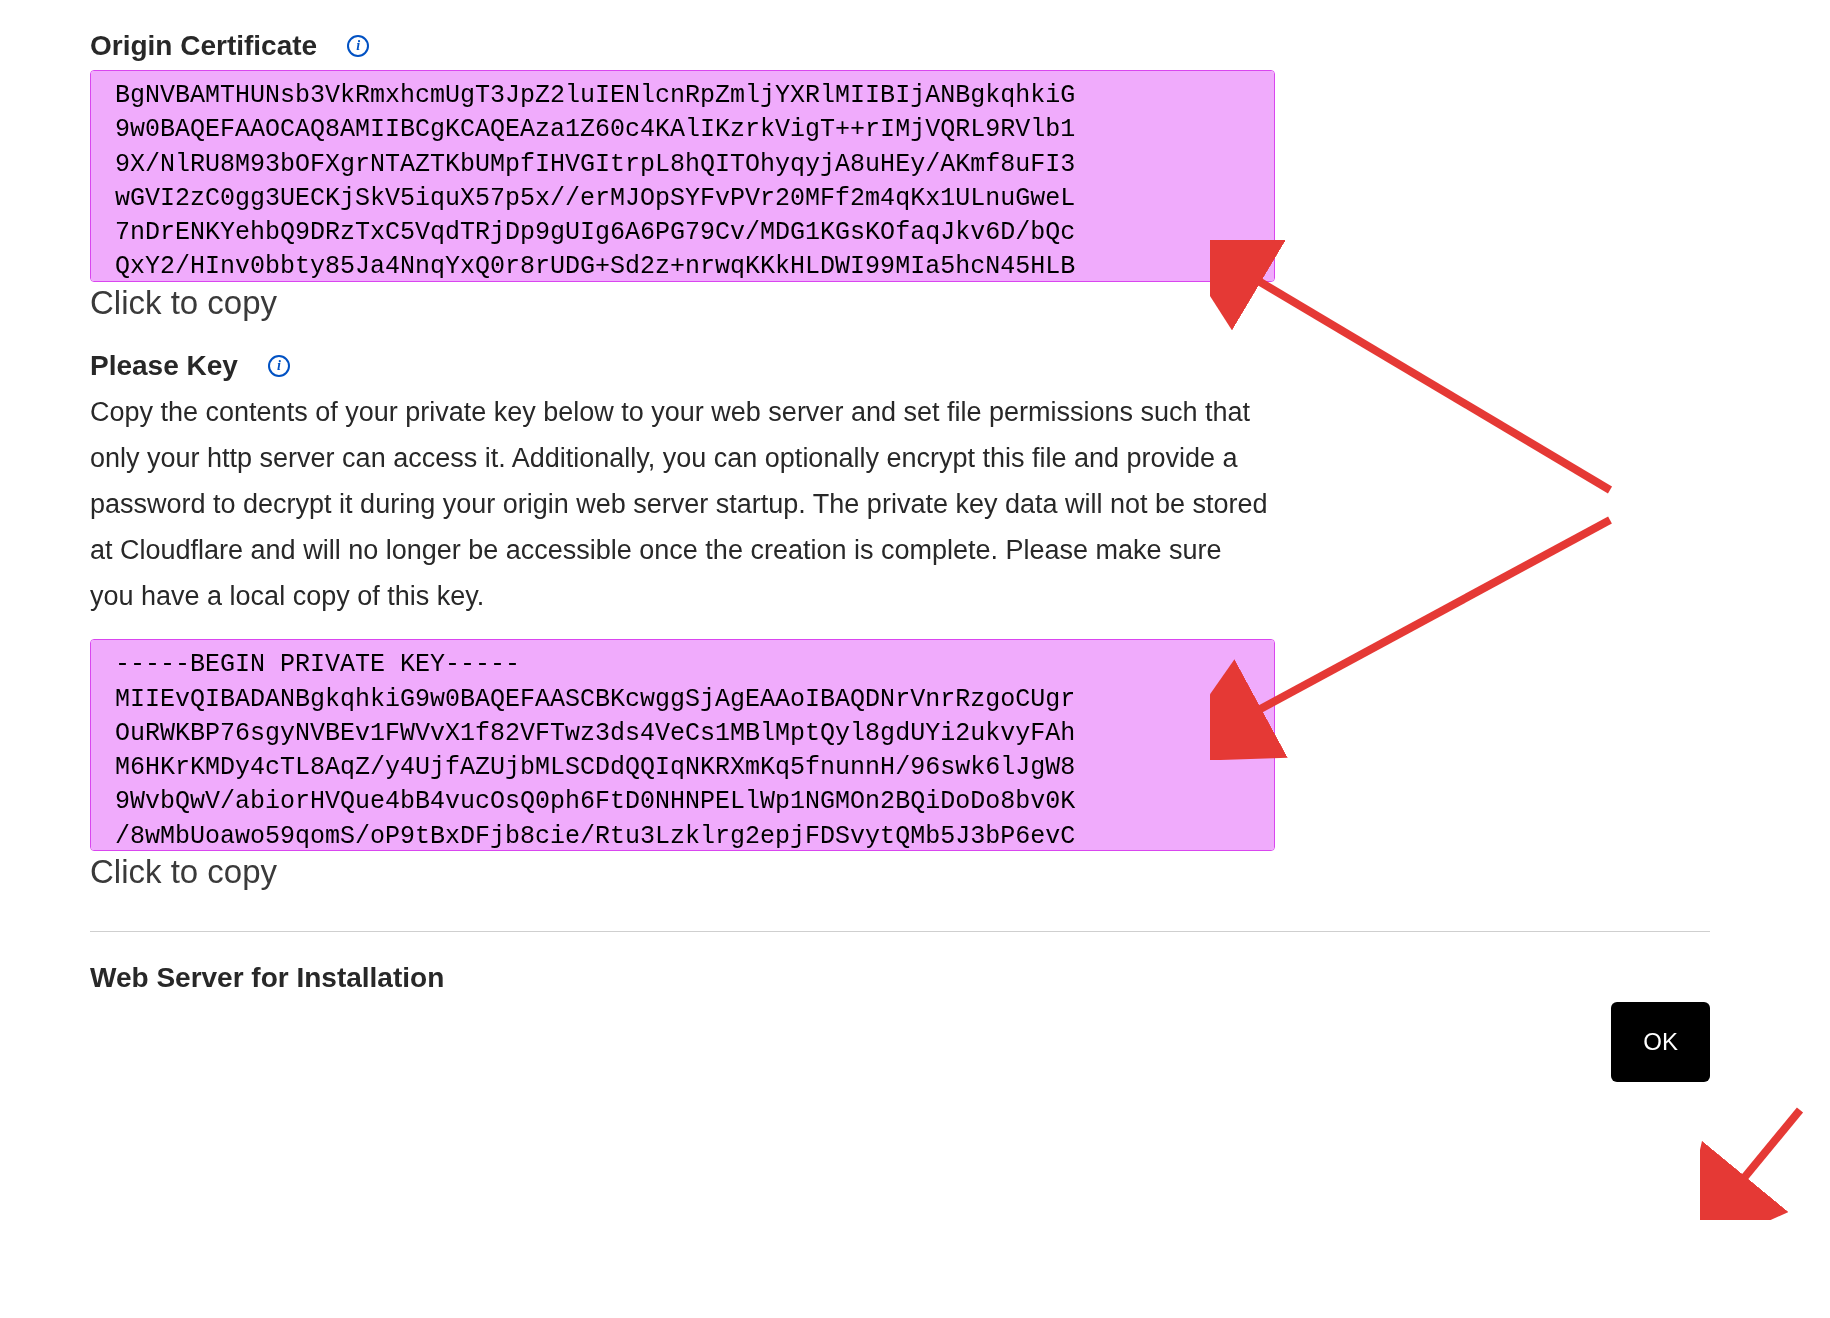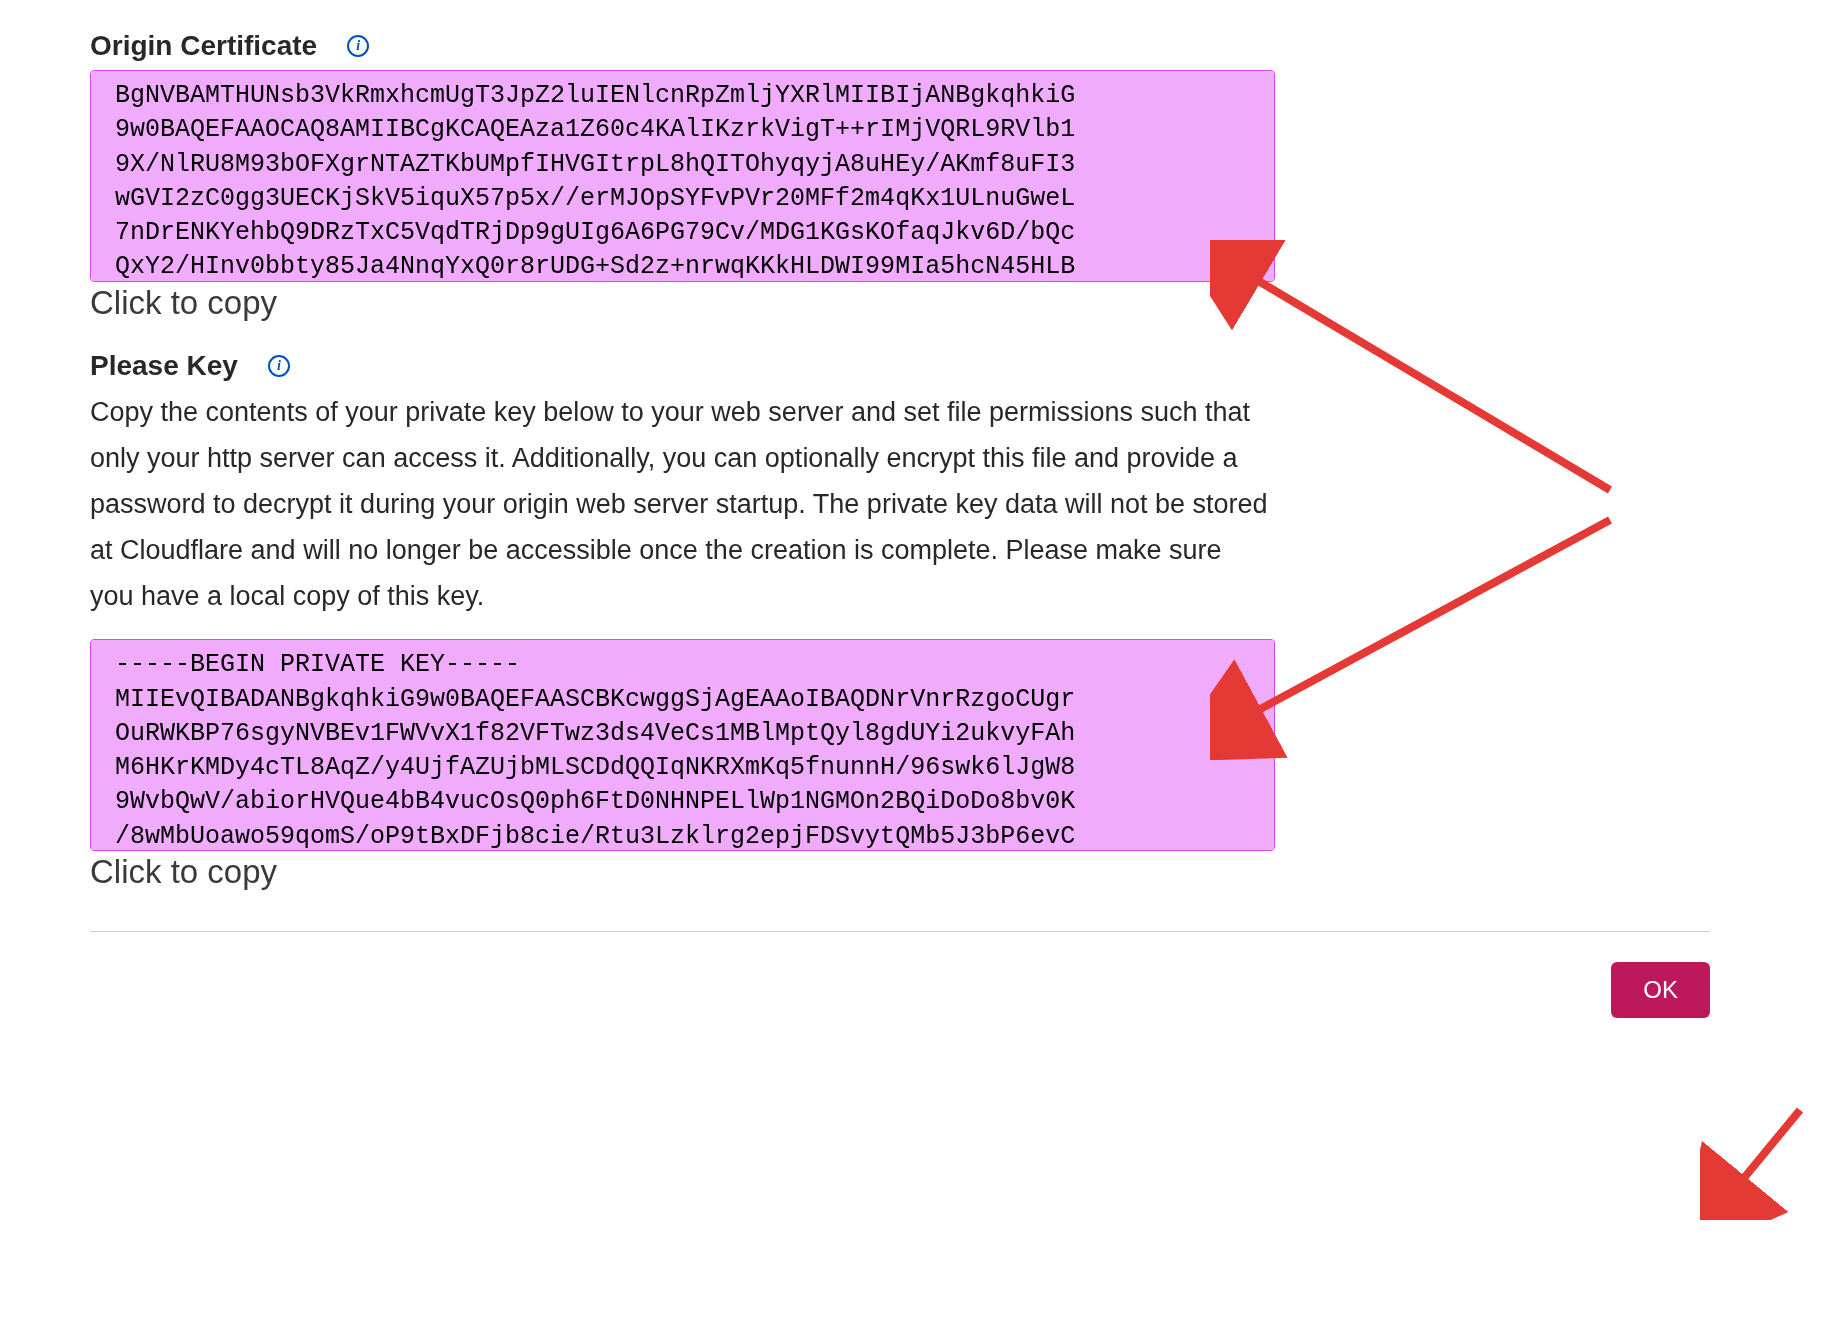--- a/index.html
+++ b/index.html
@@ -73,26 +73,26 @@
     border-bottom: 2px solid #0051c3;
     padding-bottom: 1px;
   }
   .footer-row {
     display: flex;
     justify-content: flex-end;
     width: 1620px;
     margin-top: 8px;
   }
   .ok-btn {
-    background: #be185d;
+    background: #000000;
     color: #fff;
     border: none;
     border-radius: 6px;
     font-size: 24px;
-    padding: 14px 32px;
+    padding: 26px 32px;
     cursor: pointer;
   }
   .arrow {
     position: absolute;
     pointer-events: none;
   }
 </style>
 </head>
 <body>
 
@@ -122,20 +122,23 @@
 MIIEvQIBADANBgkqhkiG9w0BAQEFAASCBKcwggSjAgEAAoIBAQDNrVnrRzgoCUgr
 OuRWKBP76sgyNVBEv1FWVvX1f82VFTwz3ds4VeCs1MBlMptQyl8gdUYi2ukvyFAh
 M6HKrKMDy4cTL8AqZ/y4UjfAZUjbMLSCDdQQIqNKRXmKq5fnunnH/96swk6lJgW8
 9WvbQwV/abiorHVQue4bB4vucOsQ0ph6FtD0NHNPELlWp1NGMOn2BQiDoDo8bv0K
 /8wMbUoawo59qomS/oP9tBxDFjb8cie/Rtu3Lzklrg2epjFDSvytQMb5J3bP6evC</textarea>
   </div>
   <div class="copy-hint">Click to copy</div>
 
   <hr class="divider">
 
+  <h2 class="section-heading">
+    <span>Web Server for Installation</span>
+  </h2>
 
   <div class="footer-row">
     <button class="ok-btn">OK</button>
   </div>
 </div>
 
 <svg class="arrow" style="left:1210px; top:240px;" width="420" height="280">
   <defs>
     <marker id="ah1" markerWidth="14" markerHeight="14" refX="3" refY="7" orient="auto">
       <polygon points="0,0 14,7 0,14" fill="#e53935"></polygon>

